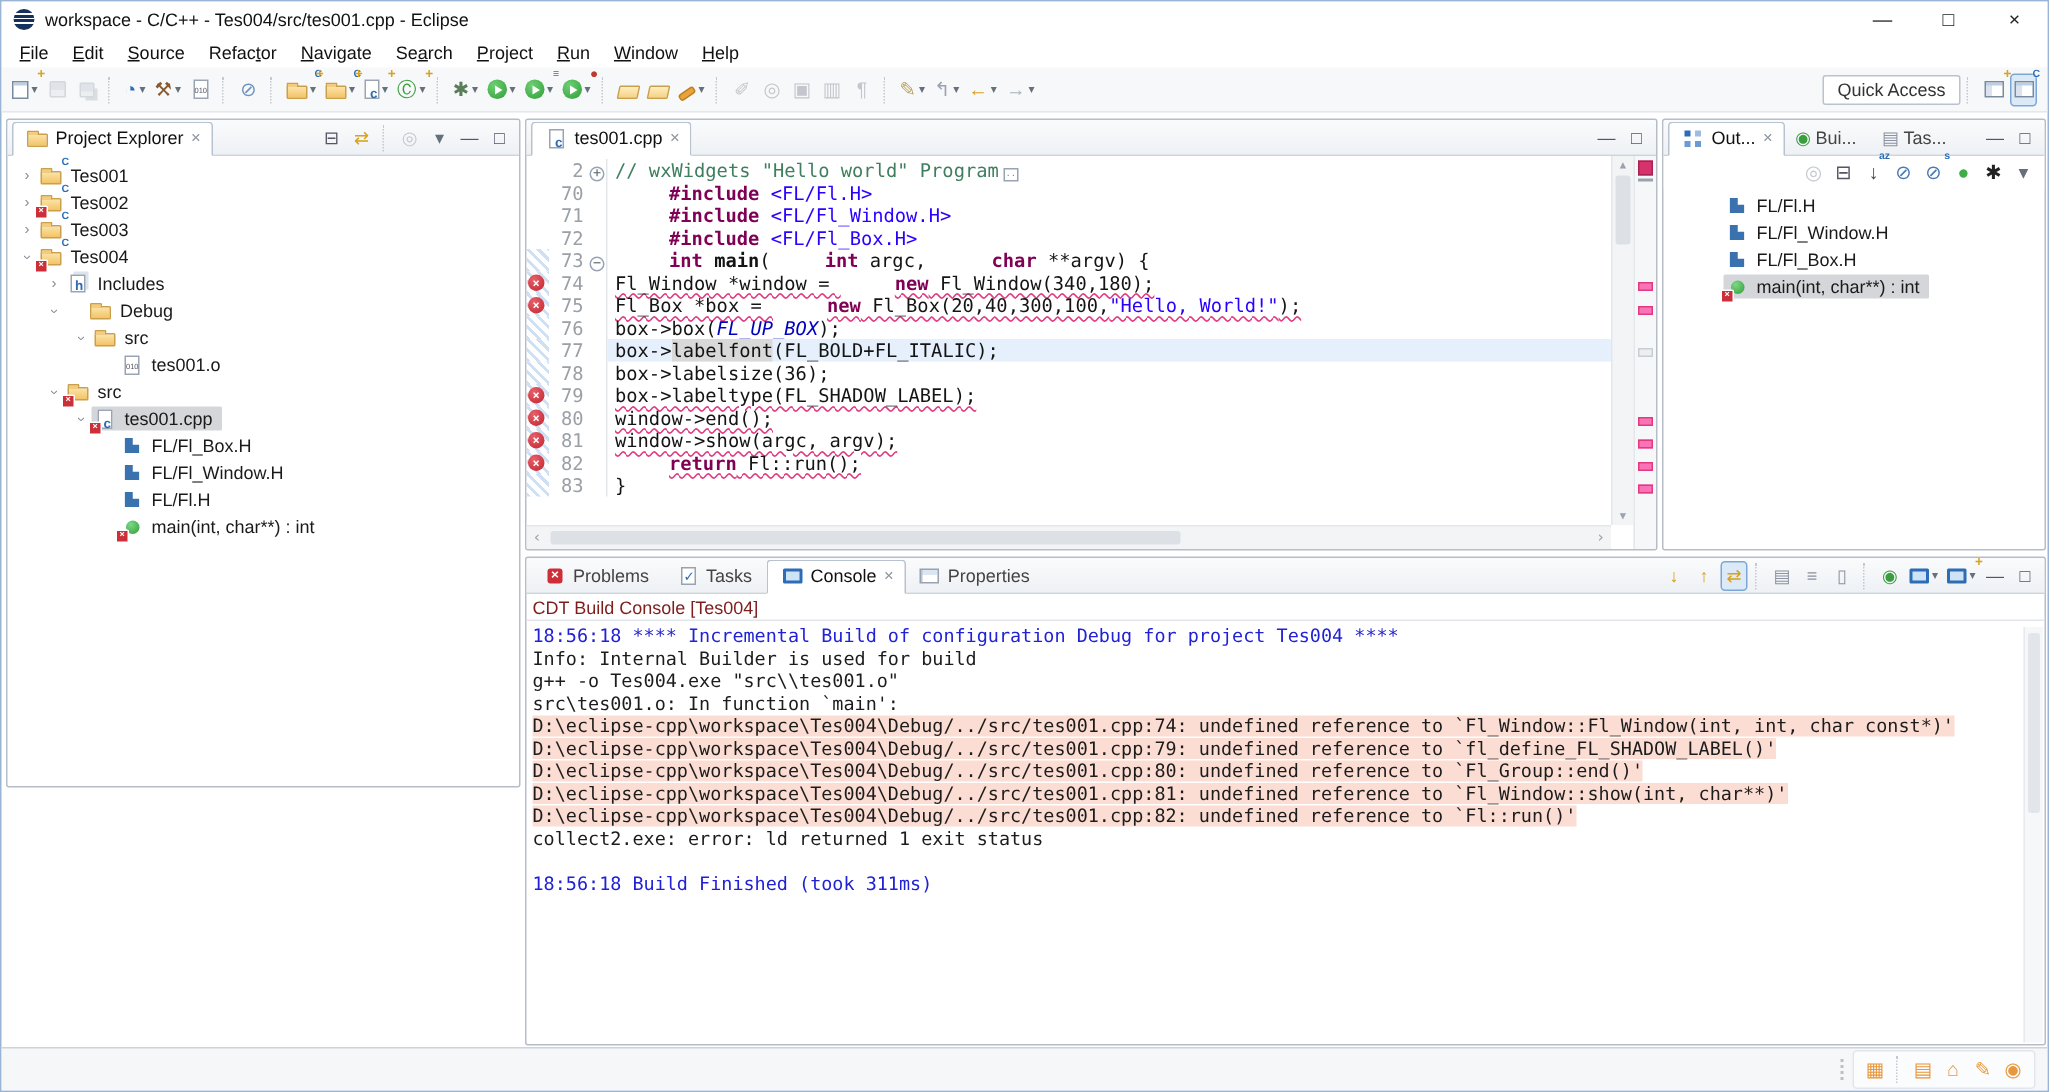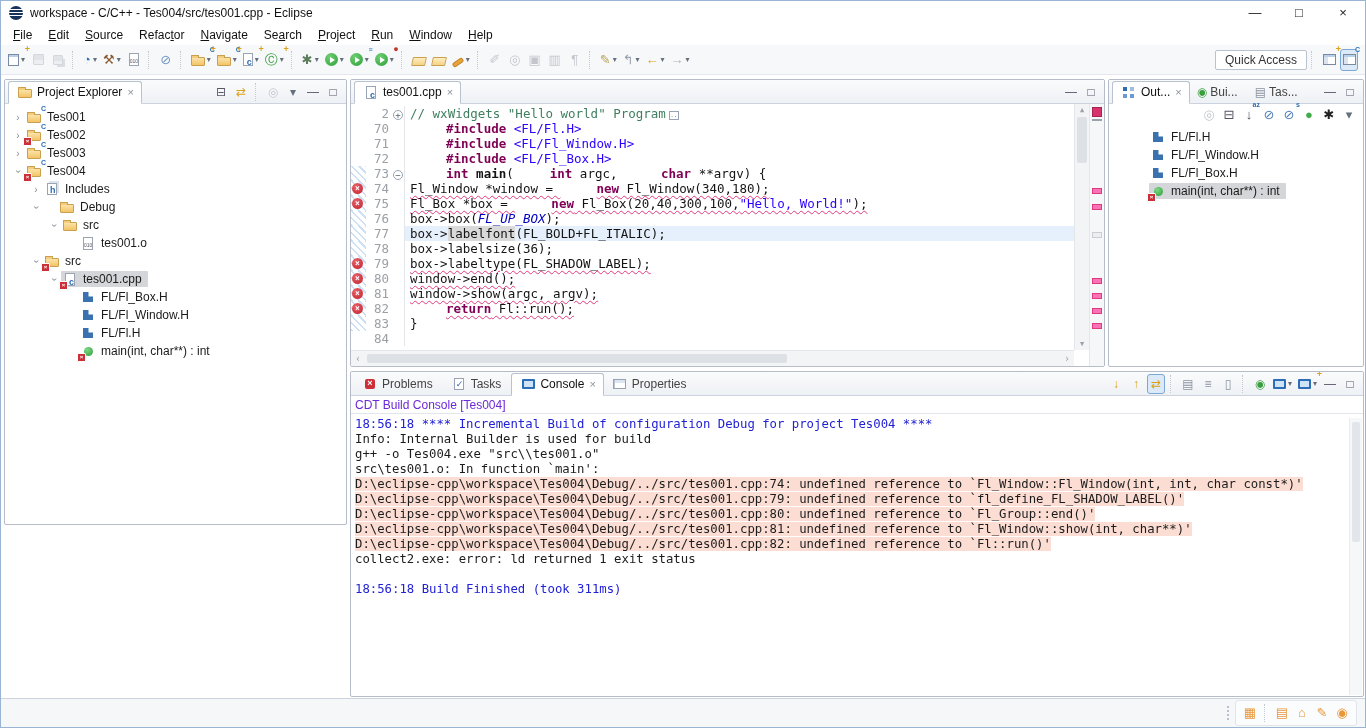--- a/index.html
+++ b/index.html
@@ -123,21 +123,21 @@
   .harrow { width:14px; text-align:center; color:#9aa2ad; font-size:10px; }
   .hthumb { flex:none; width:420px; height:9px; margin-left:2px; background:#dde1e6; border-radius:2px; }
 
   
   .oltools { height:22px; display:flex; align-items:center; justify-content:flex-end; padding-right:4px; background:#fff; }
   .olitems { padding-top:2px; }
   .olrow { display:flex; align-items:center; height:18px; padding-left:40px; white-space:nowrap; }
   .olrow.sel .rowsel { background:#d4d6d9; }
 
   
-  .co-header { height:18px; line-height:18px; padding-left:4px; border-bottom:1px solid #e2e5ea; color:#6d28d9; }
+  .co-header { height:18px; line-height:18px; padding-left:4px; border-bottom:1px solid #e2e5ea; color:#7f1d1d; }
   .colines { font-family:"DejaVu Sans Mono","Liberation Mono",monospace; font-size:12.3px; padding:3px 0 0 4px; position:relative; }
   .c-line { height:15px; line-height:15px; white-space:pre; }
   .c-line span { color:#1c1c1c; }
   .c-line.info span { color:#2121d6; }
   .c-line.err span { background:#fbddd3; }
   .co-vscroll { position:absolute; right:1px; top:46px; bottom:1px; width:13px; background:#f6f7f9; border-left:1px solid #e8eaee; }
   .co-vthumb { position:absolute; left:2px; right:2px; top:4px; height:120px; background:#e2e5e9; border-radius:2px; }
 
   
   .statusbar { position:absolute; left:0; right:0; bottom:0; height:29px; background:#f6f7f9; border-top:1px solid #ccd3dc; display:flex; align-items:center; }
@@ -590,26 +590,20 @@
             </span>
             <span class="ed-num">82</span>
             <span class="ed-fold"></span>
             <span class="ed-code"><span class="sq"><span class="kw">return</span><span> Fl::run();</span></span></span>
           </div>
           <div class="ed-row">
             <span class="ed-ruler range"></span>
             <span class="ed-num">83</span>
             <span class="ed-fold"></span>
             <span class="ed-code"><span>}</span></span>
-          </div>
-          <div class="ed-row">
-            <span class="ed-ruler"></span>
-            <span class="ed-num">84</span>
-            <span class="ed-fold"></span>
-            <span class="ed-code">&nbsp;</span>
           </div>
         </div>
       <div class="ed-vscroll">
         <span class="sarrow">▲</span>
         <span class="vthumb"></span>
         <span class="sarrow" style="position:absolute;bottom:0;left:0;right:0;">▼</span>
       </div>
       <div class="ed-over" id="ed-over">
           <span class="ovbox"></span>
           <span class="ovmark" style="top: 84px;"></span>

